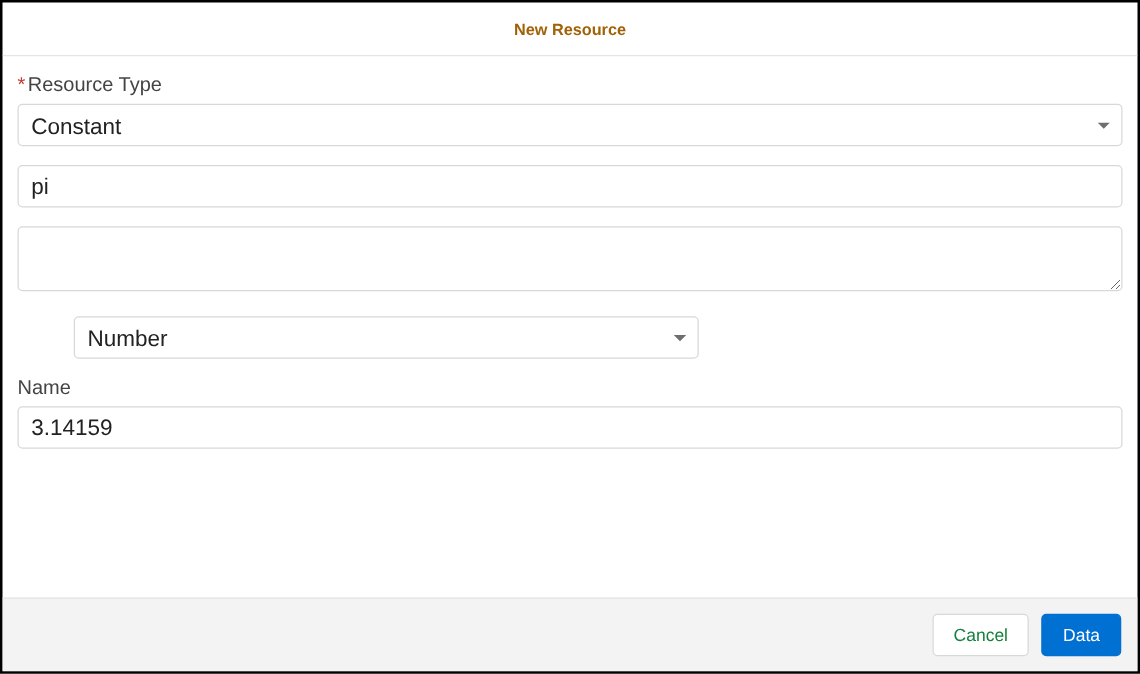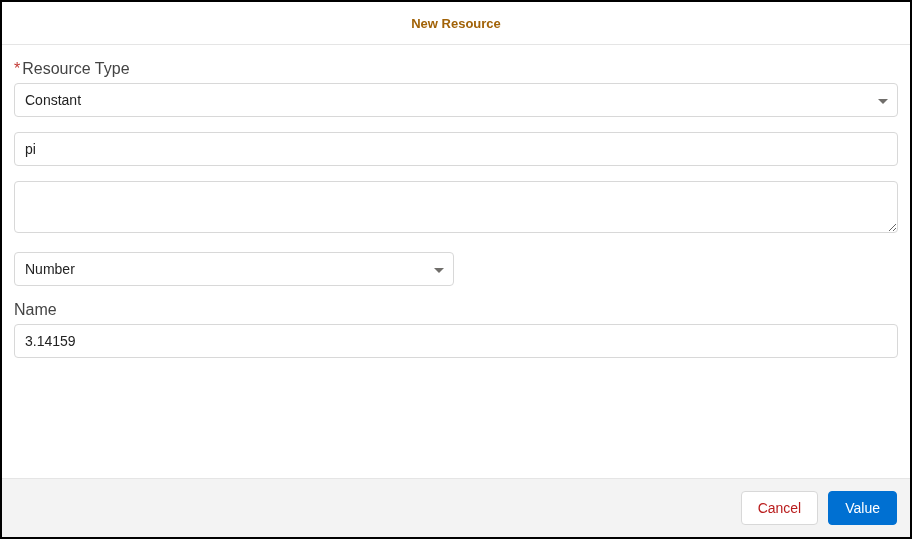--- a/index.html
+++ b/index.html
@@ -45,21 +45,21 @@
       margin-right: 2px;
     }
     .select-wrap {
       position: relative;
     }
     .select-control, .text-input, .textarea-control {
       width: 100%;
       border: 1px solid #d8d8d8;
       border-radius: 4px;
       background: #fff;
-      font-size: 14px;
+      font-size: 18px;
       color: #222;
       padding: 7px 10px;
       outline: none;
       font-family: inherit;
     }
     .select-control {
       appearance: none;
       -webkit-appearance: none;
       -moz-appearance: none;
       padding-right: 30px;
@@ -75,42 +75,43 @@
       top: 50%;
       transform: translateY(-50%);
       pointer-events: none;
       color: #706e6b;
     }
     .textarea-control {
       height: 52px;
       resize: both;
     }
     .half-width {
-      width: 440px;
+      width: 500px;
+      margin-left: 45px;
     }
     .footer {
       background: #f3f3f3;
       border-top: 1px solid #e5e5e5;
       padding: 12px 13px;
       display: flex;
       justify-content: flex-end;
       gap: 10px;
     }
     .btn {
       border-radius: 4px;
       padding: 8px 16px;
       font-size: 14px;
       cursor: pointer;
       font-family: inherit;
       border: 1px solid transparent;
     }
     .btn-cancel {
       background: #fff;
       border: 1px solid #d8d8d8;
-      color: #b91c1c;
+      color: #15803d;
     }
     .btn-done {
       background: #0070d2;
       border: 1px solid #0070d2;
       color: #fff;
     }
   </style>
 </head>
 <body>
 
@@ -161,14 +162,14 @@
     <div class="label-row">
       <span>Name</span>
     </div>
     <input type="text" class="text-input" value="3.14159" style="">
   </div>
 
 </div>
 
 <div class="footer">
   <button class="btn btn-cancel">Cancel</button>
-  <button class="btn btn-done">Value</button>
+  <button class="btn btn-done">Data</button>
 </div>
 
 </body></html>

